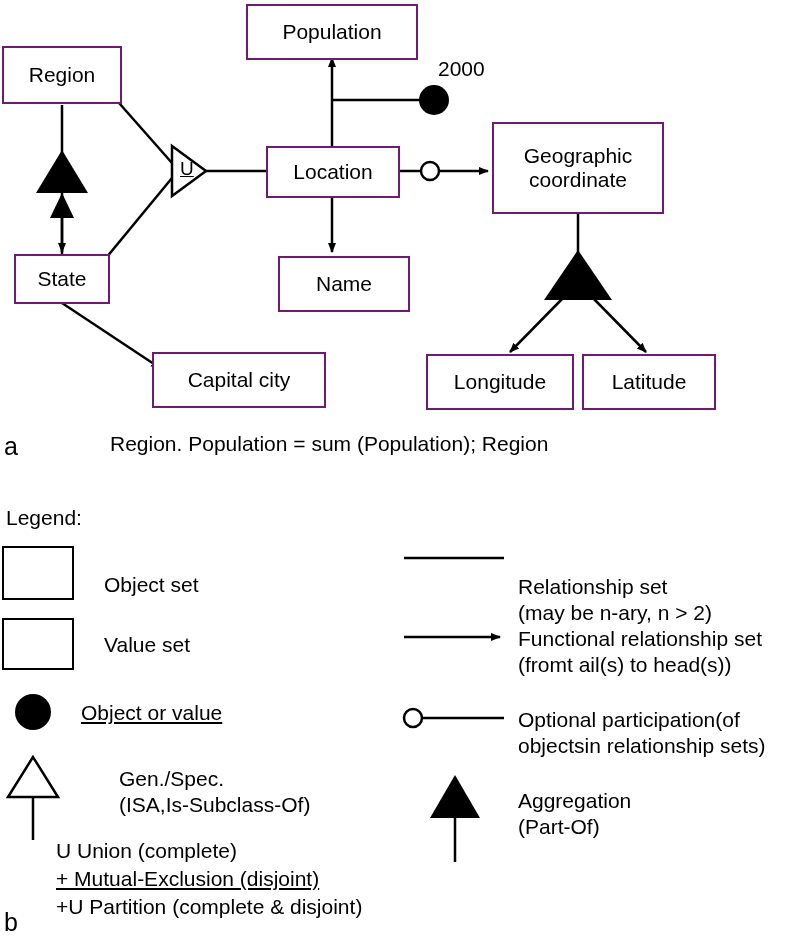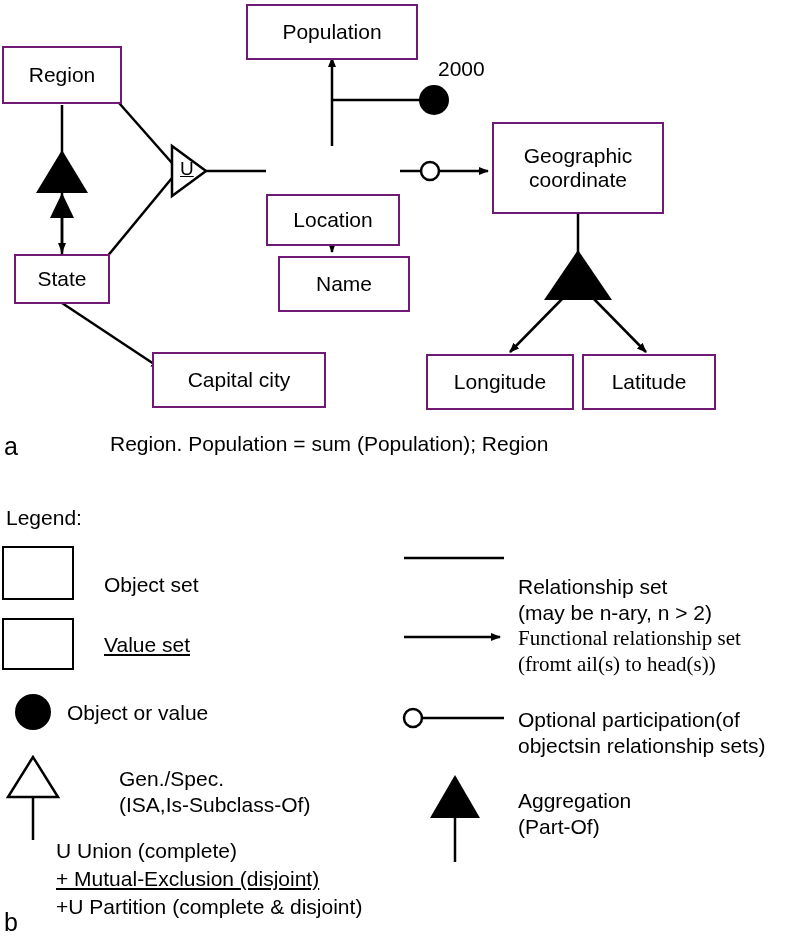--- a/index.html
+++ b/index.html
@@ -137,21 +137,21 @@
   </svg>
 
   <div class="box" style="left:2px; top:46px; width:120px; height:58px;">
     <span>Region</span>
   </div>
 
   <div class="box" style="left:246px; top:4px; width:172px; height:56px;">
     <span>Population</span>
   </div>
 
-  <div class="box" style="left:266px; top:146px; width:134px; height:52px;margin-top:48px;">
+  <div class="box" style="left:266px; top:146px; width:134px; height:52px;">
     <span>Location</span>
   </div>
 
   <div class="box" style="left:492px; top:122px; width:172px; height:92px; white-space:pre-line;">
     <span style="white-space:pre-line;">Geographic
 coordinate</span>
   </div>
 
   <div class="box" style="left:14px; top:254px; width:96px; height:50px;">
     <span>State</span>
@@ -181,30 +181,30 @@
   <div class="panel-letter" style="left:4px; top:908px;">b</div>
 
   <div class="formula" style="left:110px; top:432px;">Region. Population = sum (Population); Region</div>
 
   <div class="legend-title" style="left:6px; top:506px;">Legend:</div>
 
   <div class="legend-box" style="left:2px; top:546px; width:72px; height:54px;"></div>
   <div class="legend-label" style="left:104px; top:572px;">Object set</div>
 
   <div class="legend-box" style="left:2px; top:618px; width:72px; height:52px;"></div>
-  <div class="legend-label" style="left:104px; top:632px;text-decoration:underline;">Value set</div>
-
-  <div class="legend-label" style="left:67px; top:700px;">Object or value</div>
+  <div class="legend-label" style="left:104px; top:632px;">Value set</div>
+
+  <div class="legend-label" style="left:81px; top:700px;text-decoration:underline;">Object or value</div>
 
   <div class="legend-label" style="left:92px; top:766px;margin-left:27px;">Gen./Spec.
 (ISA,Is-Subclass-Of)</div>
 
   <div class="legend-label" style="left:518px; top:546px;margin-top:28px;">Relationship set
 (may be n-ary, n &gt; 2)</div>
-  <div class="legend-label" style="left:518px; top:626px;font-family:Liberation Serif, serif;">Functional relationship set
+  <div class="legend-label" style="left:518px; top:626px;">Functional relationship set
 (fromt ail(s) to head(s))</div>
   <div class="legend-label" style="left:518px; top:707px;">Optional participation(of
 objectsin relationship sets)</div>
   <div class="legend-label" style="left:518px; top:788px;">Aggregation
 (Part-Of)</div>
 
   <div class="legend-label" style="left:56px; top:838px;">U Union (complete)</div>
   <div class="legend-label" style="left:56px; top:866px;text-decoration:underline;">+ Mutual-Exclusion (disjoint)</div>
   <div class="legend-label" style="left:56px; top:894px;text-align:right;">+U Partition (complete &amp; disjoint)</div>
 

